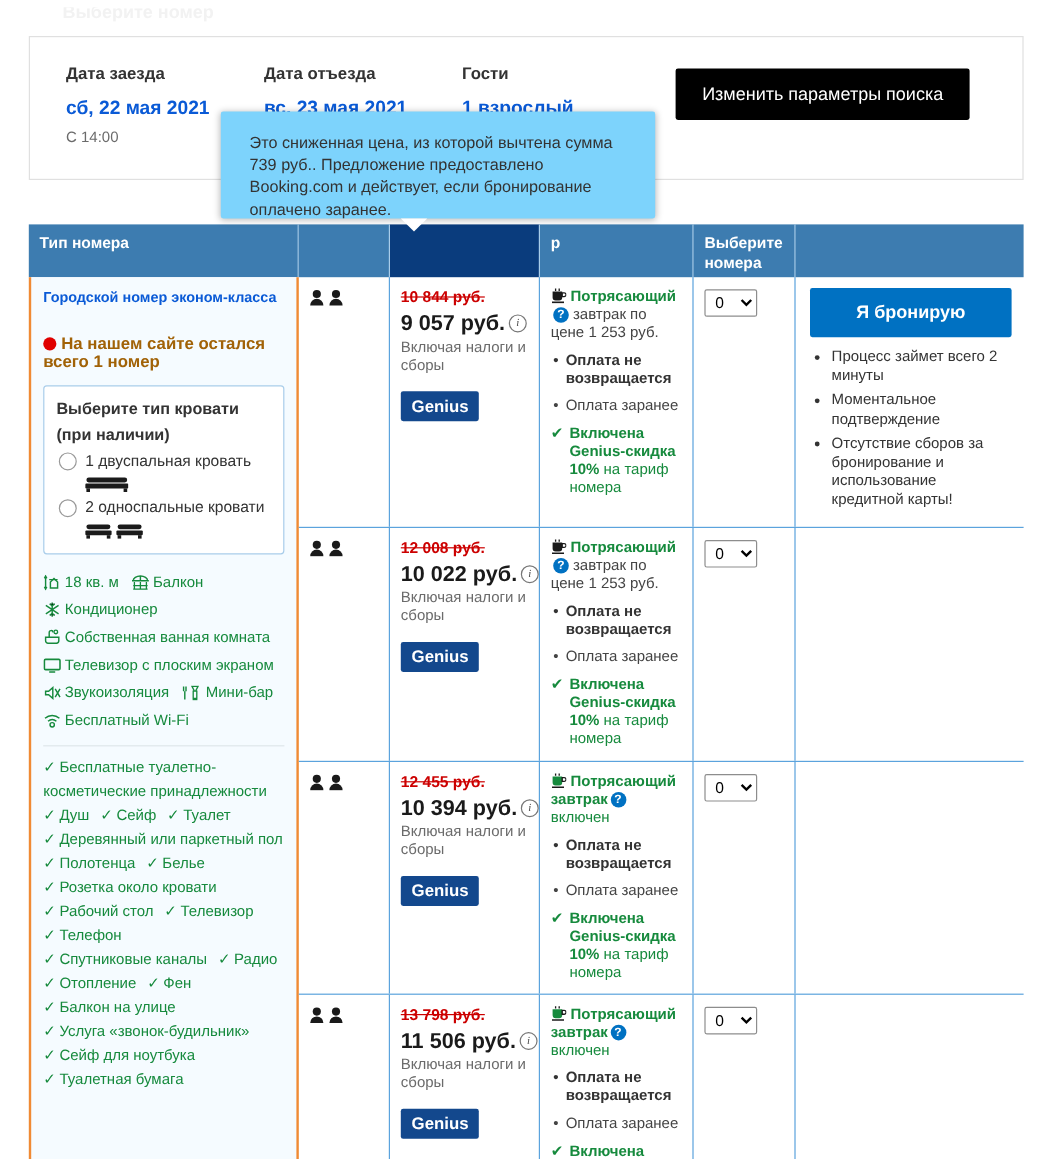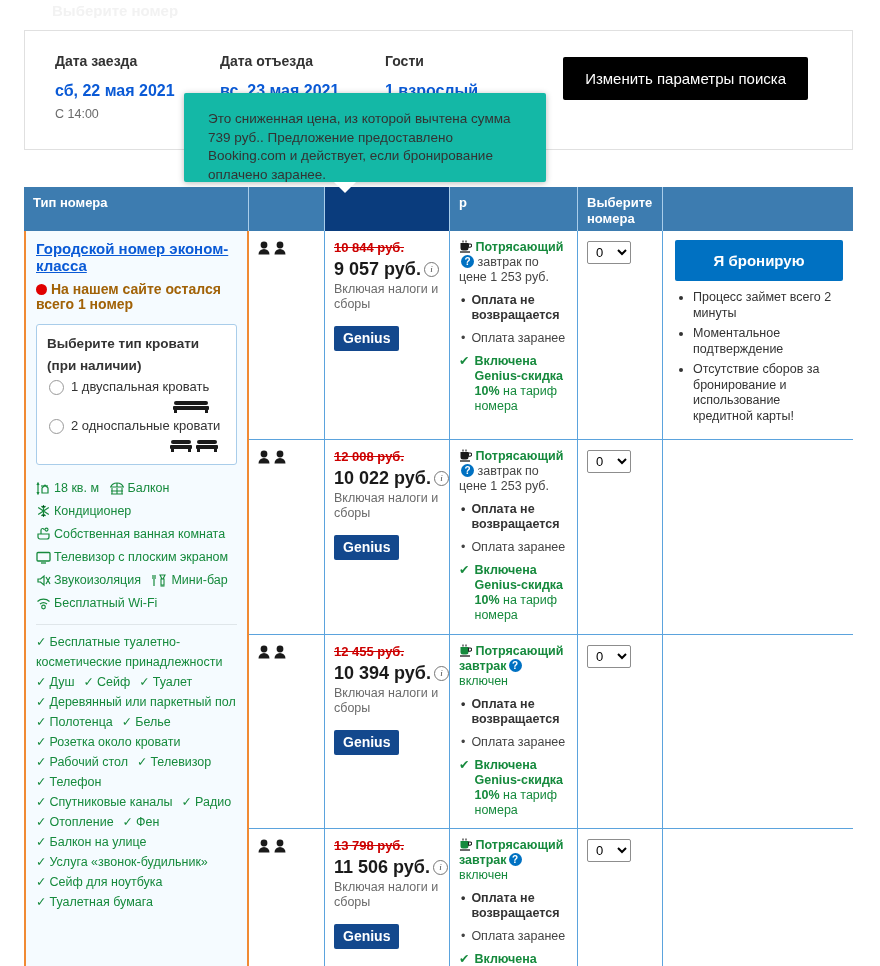--- a/index.html
+++ b/index.html
@@ -35,21 +35,21 @@
   .sc-btn{
     position:absolute;right:44px;top:26px;
     background:#000000;color:#fff;border:none;border-radius:2px;
     font-family:inherit;font-size:15px;font-weight:normal;
     padding:13px 22px;cursor:pointer;white-space:nowrap;
   }
 
   
   .tooltip{
     position:absolute;left:184px;top:93px;width:362px;height:89px;
-    background:#14b8a6;box-shadow:0 1px 6px rgba(0,0,0,.28);
+    background:#7dd3fc;box-shadow:0 1px 6px rgba(0,0,0,.28);
     border-radius:2px;z-index:60;box-sizing:border-box;
     padding:17px 22px 0 24px;
   }
   .tooltip p{margin:0;font-size:13.5px;line-height:18.5px;color:#333;}
   .tooltip .arrow{
     position:absolute;left:150px;bottom:-11px;width:0;height:0;
     border-left:11px solid transparent;border-right:11px solid transparent;
     border-top:11px solid #ffffff;
   }
 
@@ -76,34 +76,34 @@
   
   .room-cell{
     width:225px;box-sizing:border-box;
     border-left:2px solid #f08a34;border-right:2px solid #f08a34;
     border-bottom:2px solid #f08a34;
     background:#f5fbff;
     padding:9px 10px 12px 10px;
     min-height:799px;
   }
   .room-title{
-    color:#0a5ad6;font-size:15px;font-weight:bold;line-height:17px;
-    text-decoration:underline;cursor:pointer;margin-bottom:8px;
+    color:#0a5ad6;font-size:12px;font-weight:bold;line-height:17px;
+    cursor:pointer;margin-bottom:22px;
   }
   .only-left{color:#a16207;font-size:14px;font-weight:bold;line-height:15px;margin-bottom:12px;}
   .dot{display:inline-block;width:11px;height:11px;border-radius:50%;background:#e00000;vertical-align:-1px;margin-right:4px;}
 
   .bedbox{border:1px solid #a9cdea;border-radius:3px;padding:9px 10px 11px 10px;margin-bottom:13px;background:#fff;}
   .bedbox-title{font-size:13.5px;font-weight:bold;color:#333;line-height:19px;margin-bottom:3px;}
   .bedopt{display:flex;align-items:flex-start;margin-top:3px;font-size:13px;color:#333;}
   .radio{
     width:13px;height:13px;border:1px solid #999;border-radius:50%;
     background:#fff;margin:2px 7px 0 2px;flex:none;cursor:pointer;
   }
-  .bedopt-txt{line-height:17px;text-align:right;}
+  .bedopt-txt{line-height:17px;}
   .bedglyph{display:block;margin-top:2px;letter-spacing:0px;}
   .bedglyph svg{vertical-align:middle;}
 
   .facil{color:#168a3d;font-size:12.5px;line-height:20px;}
   .facil .fl{display:block;white-space:nowrap;}
   .facil .fi{display:inline-block;vertical-align:-3px;margin-right:3px;}
   .hr{border:none;border-top:1px solid #dfe6ea;margin:8px 0 7px 0;}
   .chk{color:#168a3d;font-weight:bold;margin-right:3px;}
   .fgrp{display:block;line-height:20px;}
   .fgrp span.item{margin-right:9px;white-space:nowrap;}

